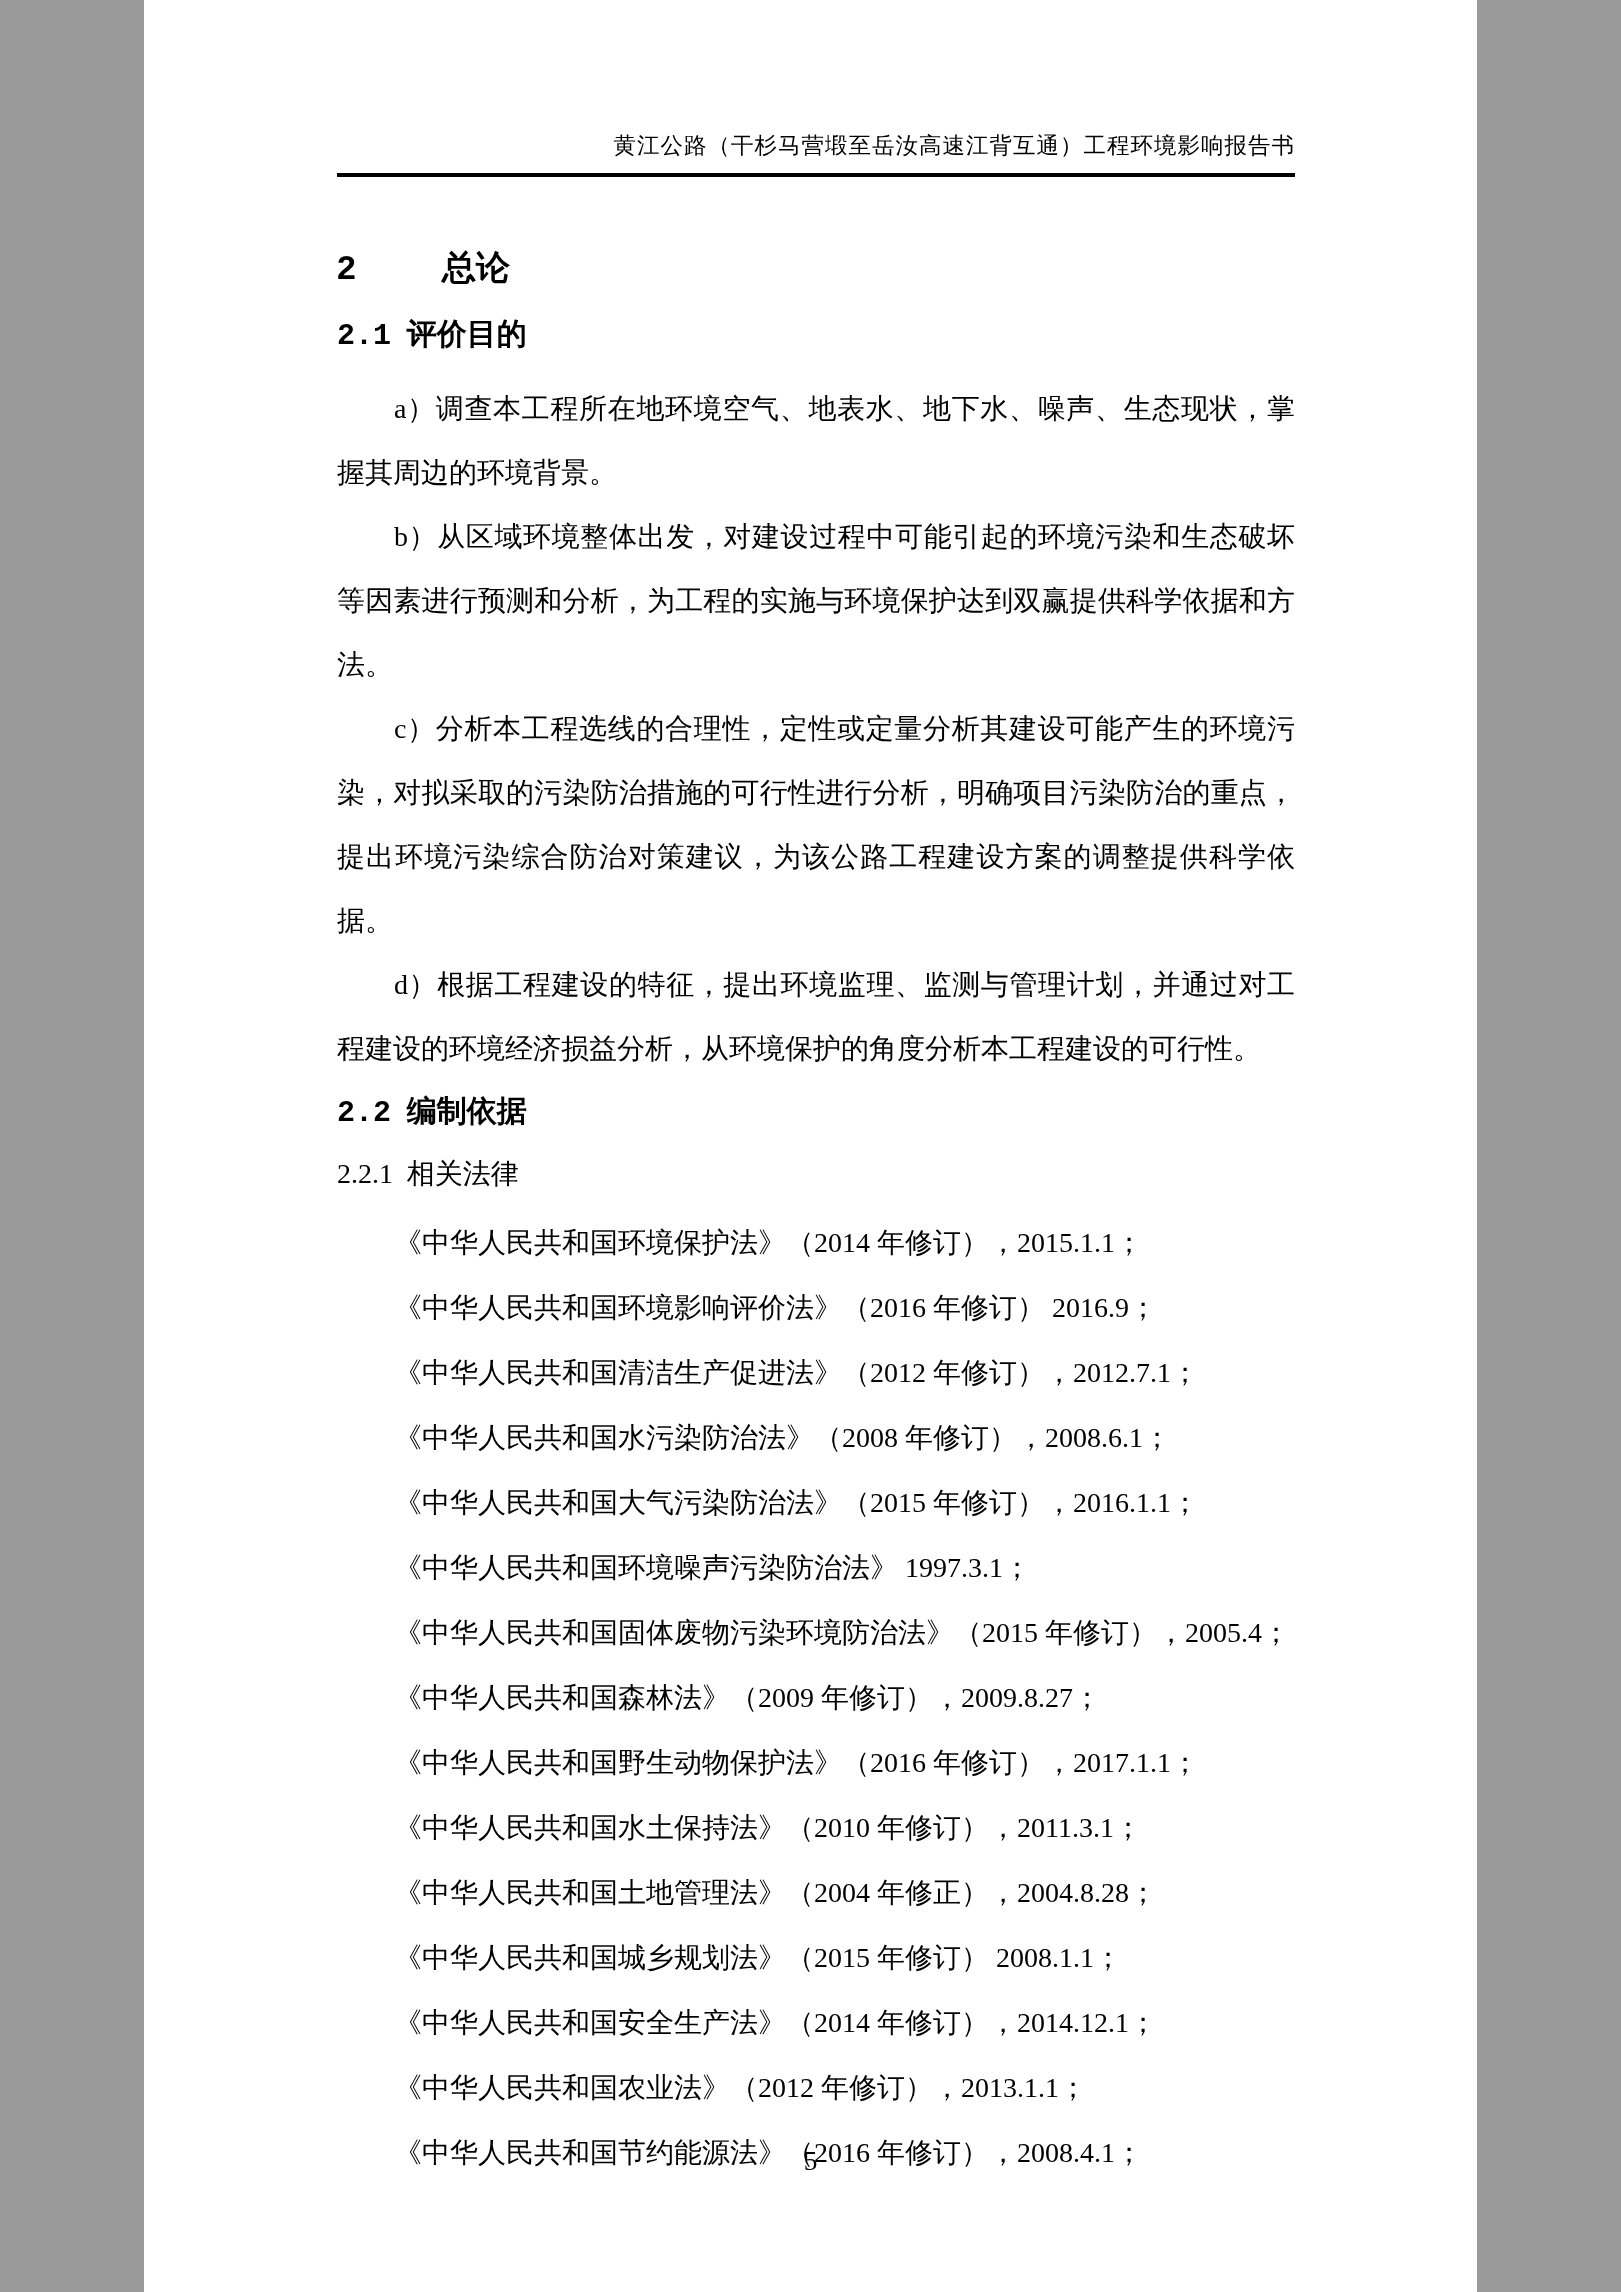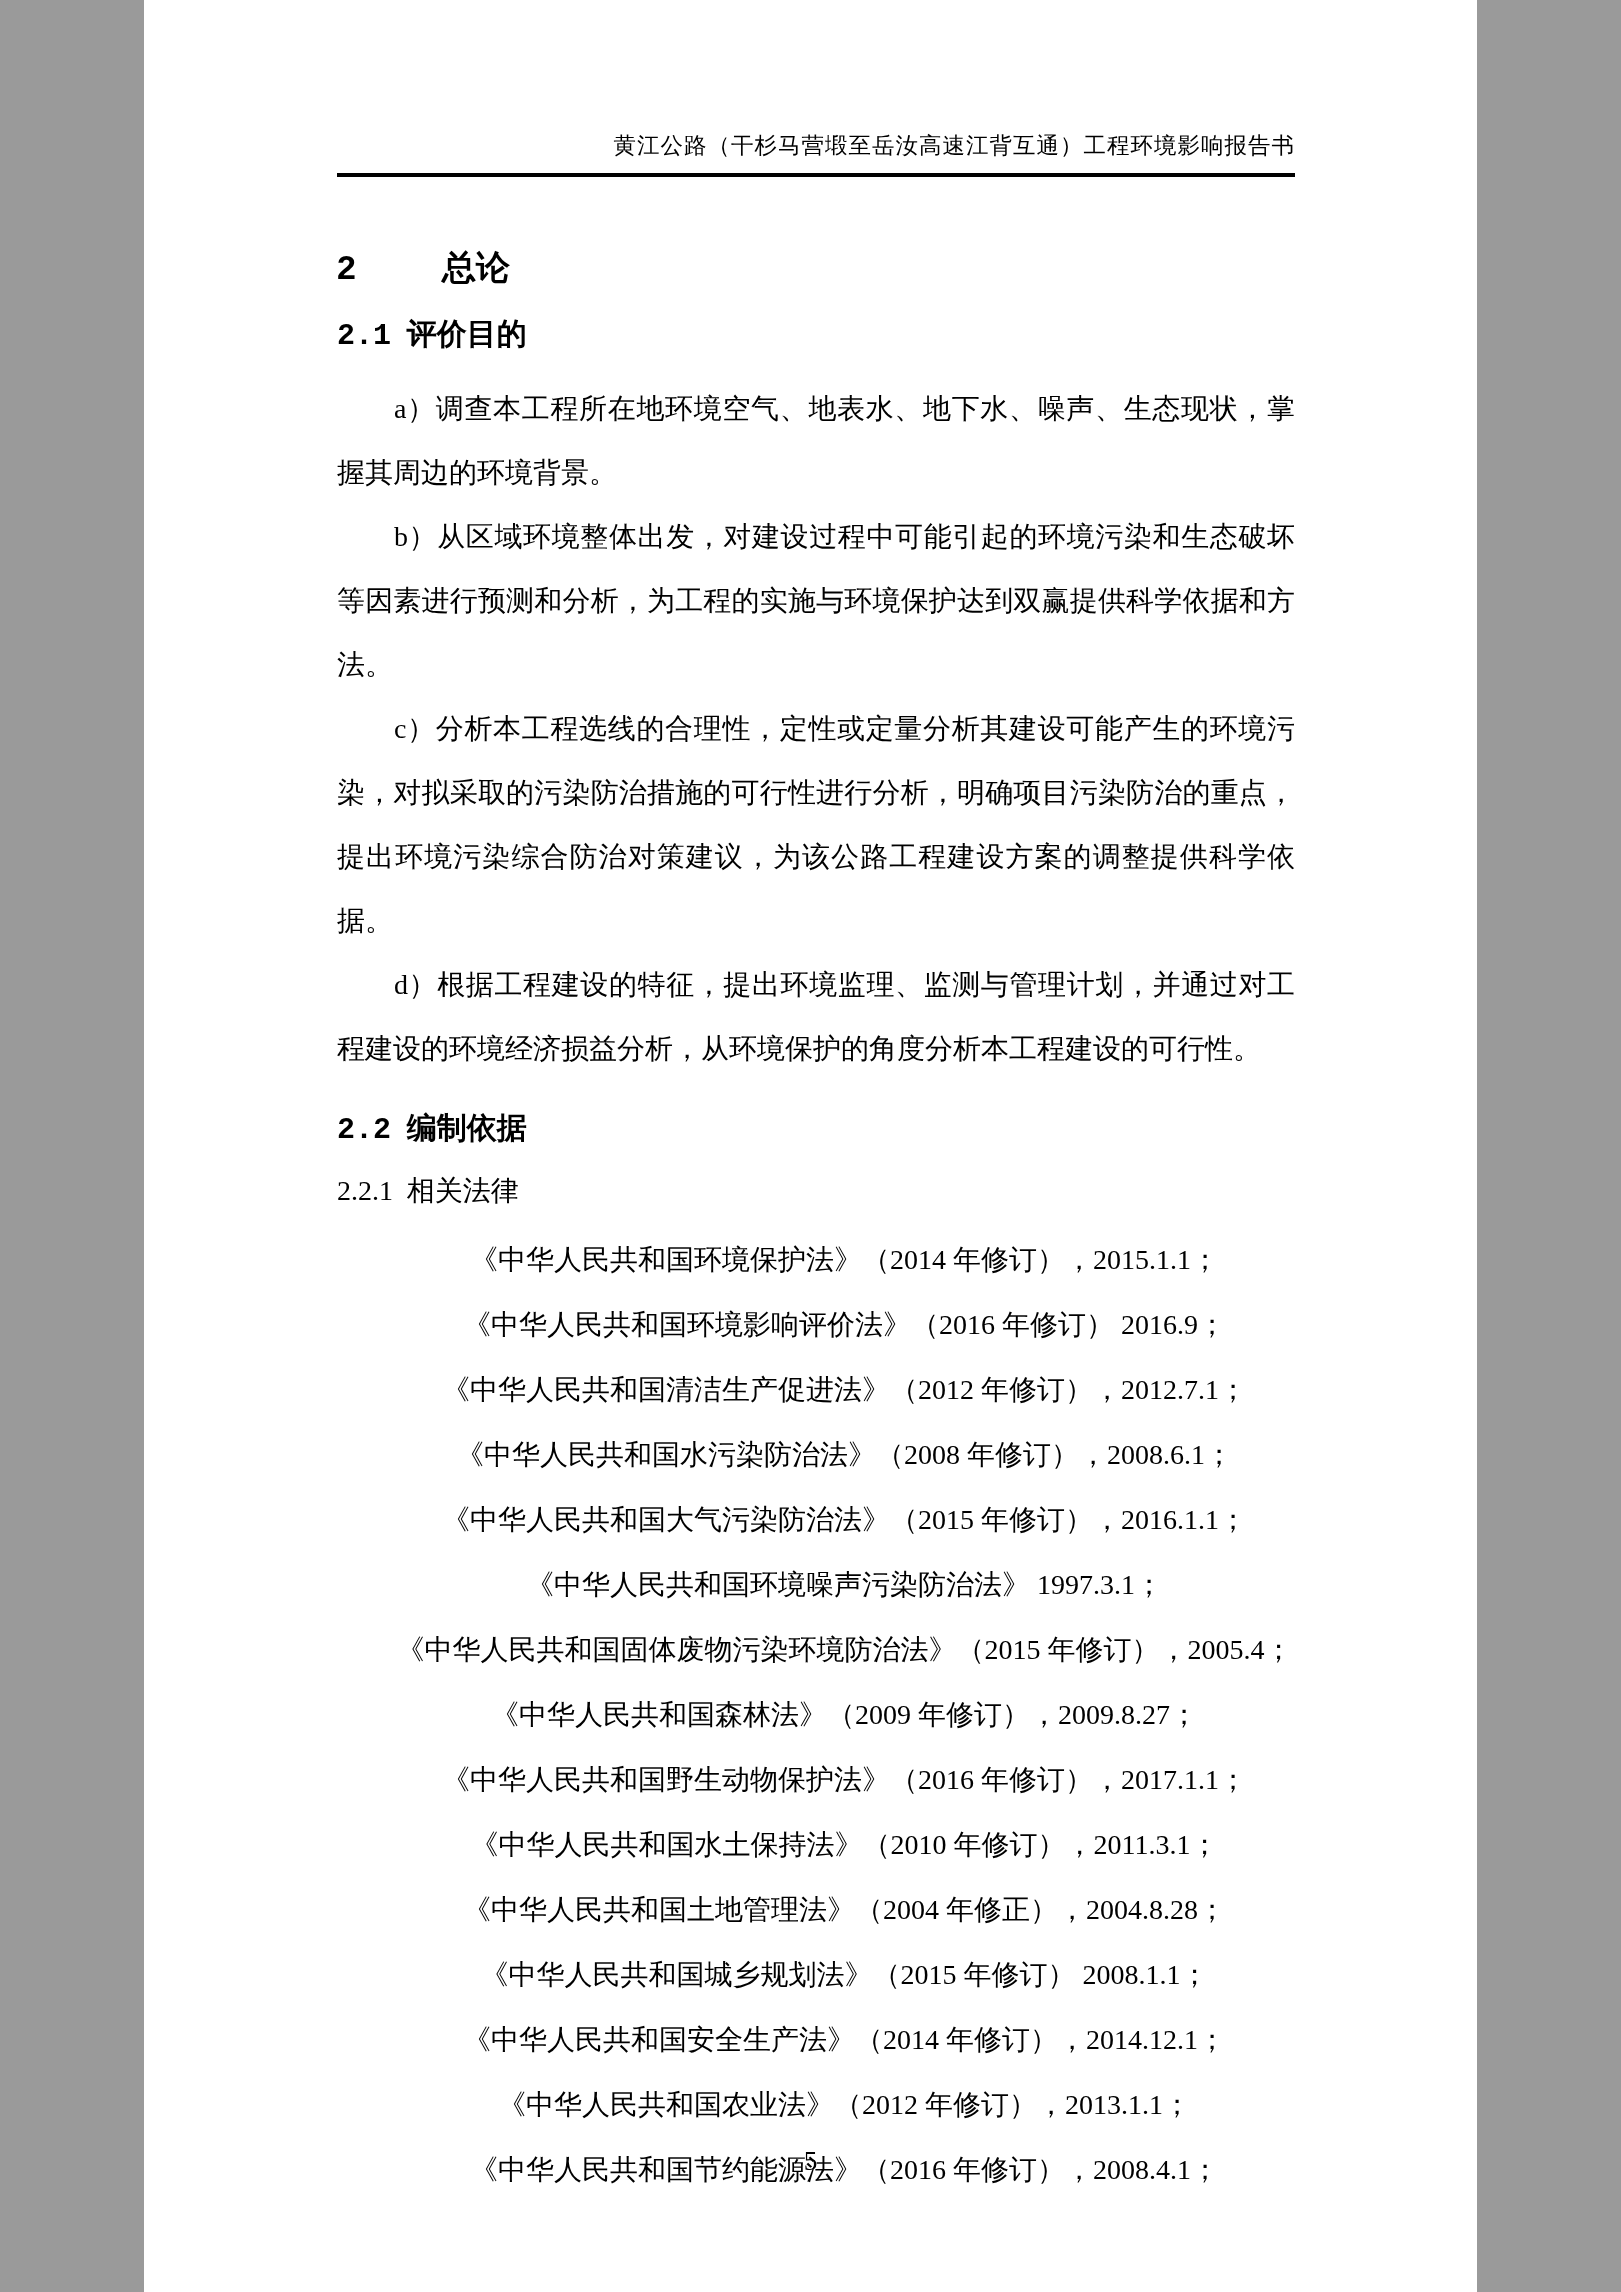--- a/index.html
+++ b/index.html
@@ -61,28 +61,27 @@
     margin: 23.5px 0 17.6px 0;
   }
   .h-subsection .sec-num { margin-right: 13.7px; }
   .body-para {
     font-size: 28px;
     line-height: 64px;
     text-align: justify;
     text-indent: 57px;
     margin: 0;
   }
-  .h-sec22 { margin-top: 28px; margin-bottom: 9.8px; }
+  .h-sec22 { margin-top: 11px; margin-bottom: 9.8px; }
   .law-list { margin: 5.9px 0 0 0; }
   .law-item {
     font-size: 28px;
     line-height: 65px;
     text-indent: 57px;
     margin: 0;
-    text-align: center;
   }
   .page-number {
     position: absolute;
     bottom: 116px;
     left: 0;
     right: 0;
     text-align: center;
     font-size: 27.4px;
   }
 </style>

